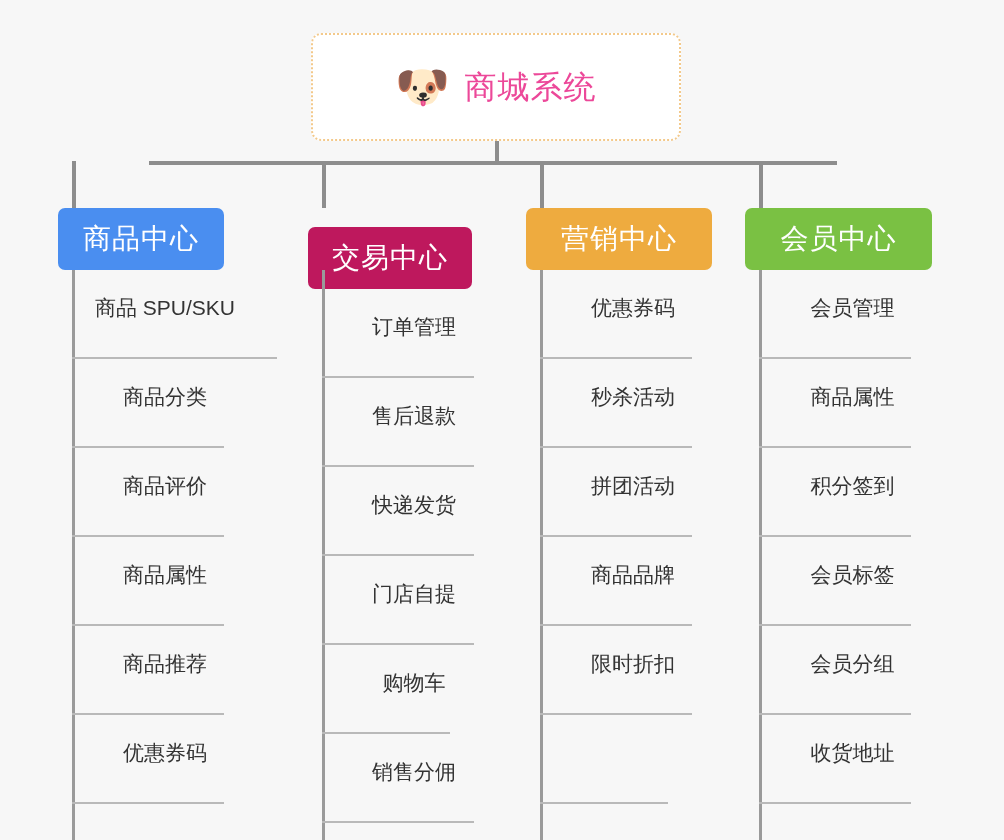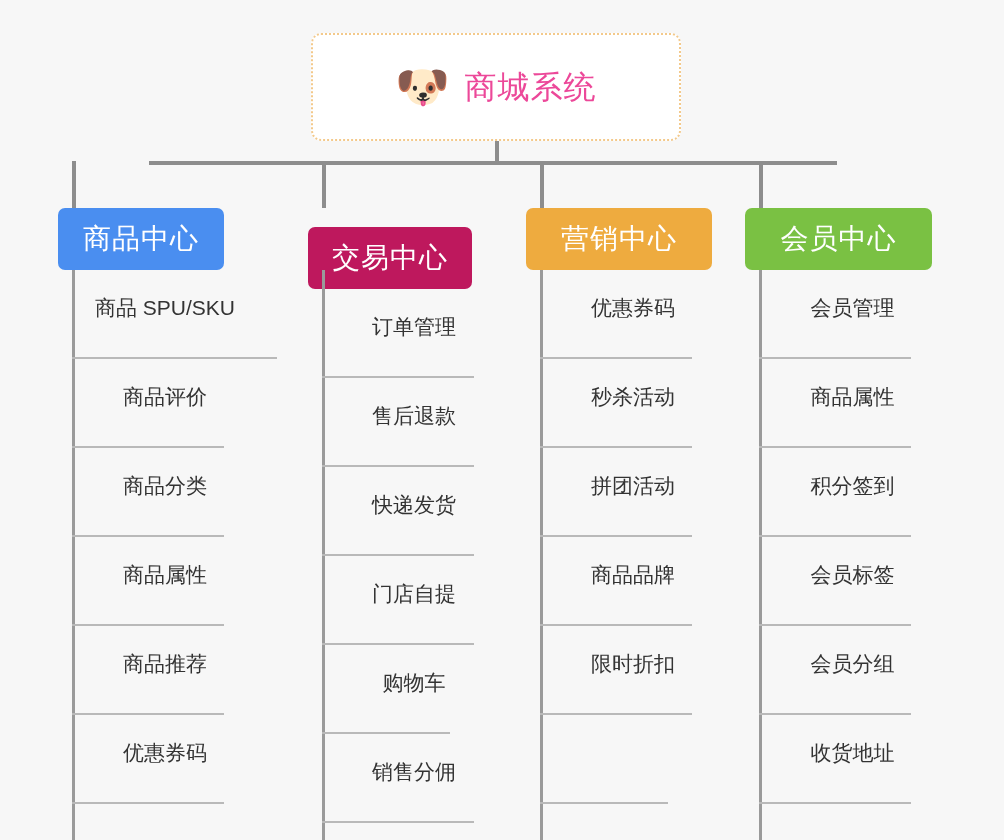--- a/index.html
+++ b/index.html
@@ -150,25 +150,25 @@
   <div id="branches">
       <div class="branch" style="left: 58px; width: 186px;">
         <div class="branch-header" style="background: rgb(74, 142, 240); width: 166px;">商品中心</div>
         <div class="branch-spine" style="height: 591px;"></div>
         <ul class="leaf-list">
           <li class="leaf-item" style="--uw: 205px;">
             <span class="leaf-label">商品 SPU/SKU</span>
             <span style="position: absolute; left: 0px; bottom: 0px; height: 2px; width: 205px; background: rgb(185, 185, 185);"></span>
           </li>
           <li class="leaf-item" style="--uw: 152px;">
+            <span class="leaf-label">商品分类</span>
+            <span style="position: absolute; left: 0px; bottom: 0px; height: 2px; width: 152px; background: rgb(185, 185, 185);"></span>
+          </li>
+          <li class="leaf-item" style="--uw: 152px;">
             <span class="leaf-label">商品评价</span>
-            <span style="position: absolute; left: 0px; bottom: 0px; height: 2px; width: 152px; background: rgb(185, 185, 185);"></span>
-          </li>
-          <li class="leaf-item" style="--uw: 152px;">
-            <span class="leaf-label">商品分类</span>
             <span style="position: absolute; left: 0px; bottom: 0px; height: 2px; width: 152px; background: rgb(185, 185, 185);"></span>
           </li>
           <li class="leaf-item" style="--uw: 152px;">
             <span class="leaf-label">商品属性</span>
             <span style="position: absolute; left: 0px; bottom: 0px; height: 2px; width: 152px; background: rgb(185, 185, 185);"></span>
           </li>
           <li class="leaf-item" style="--uw: 152px;">
             <span class="leaf-label">商品推荐</span>
             <span style="position: absolute; left: 0px; bottom: 0px; height: 2px; width: 152px; background: rgb(185, 185, 185);"></span>
           </li>

